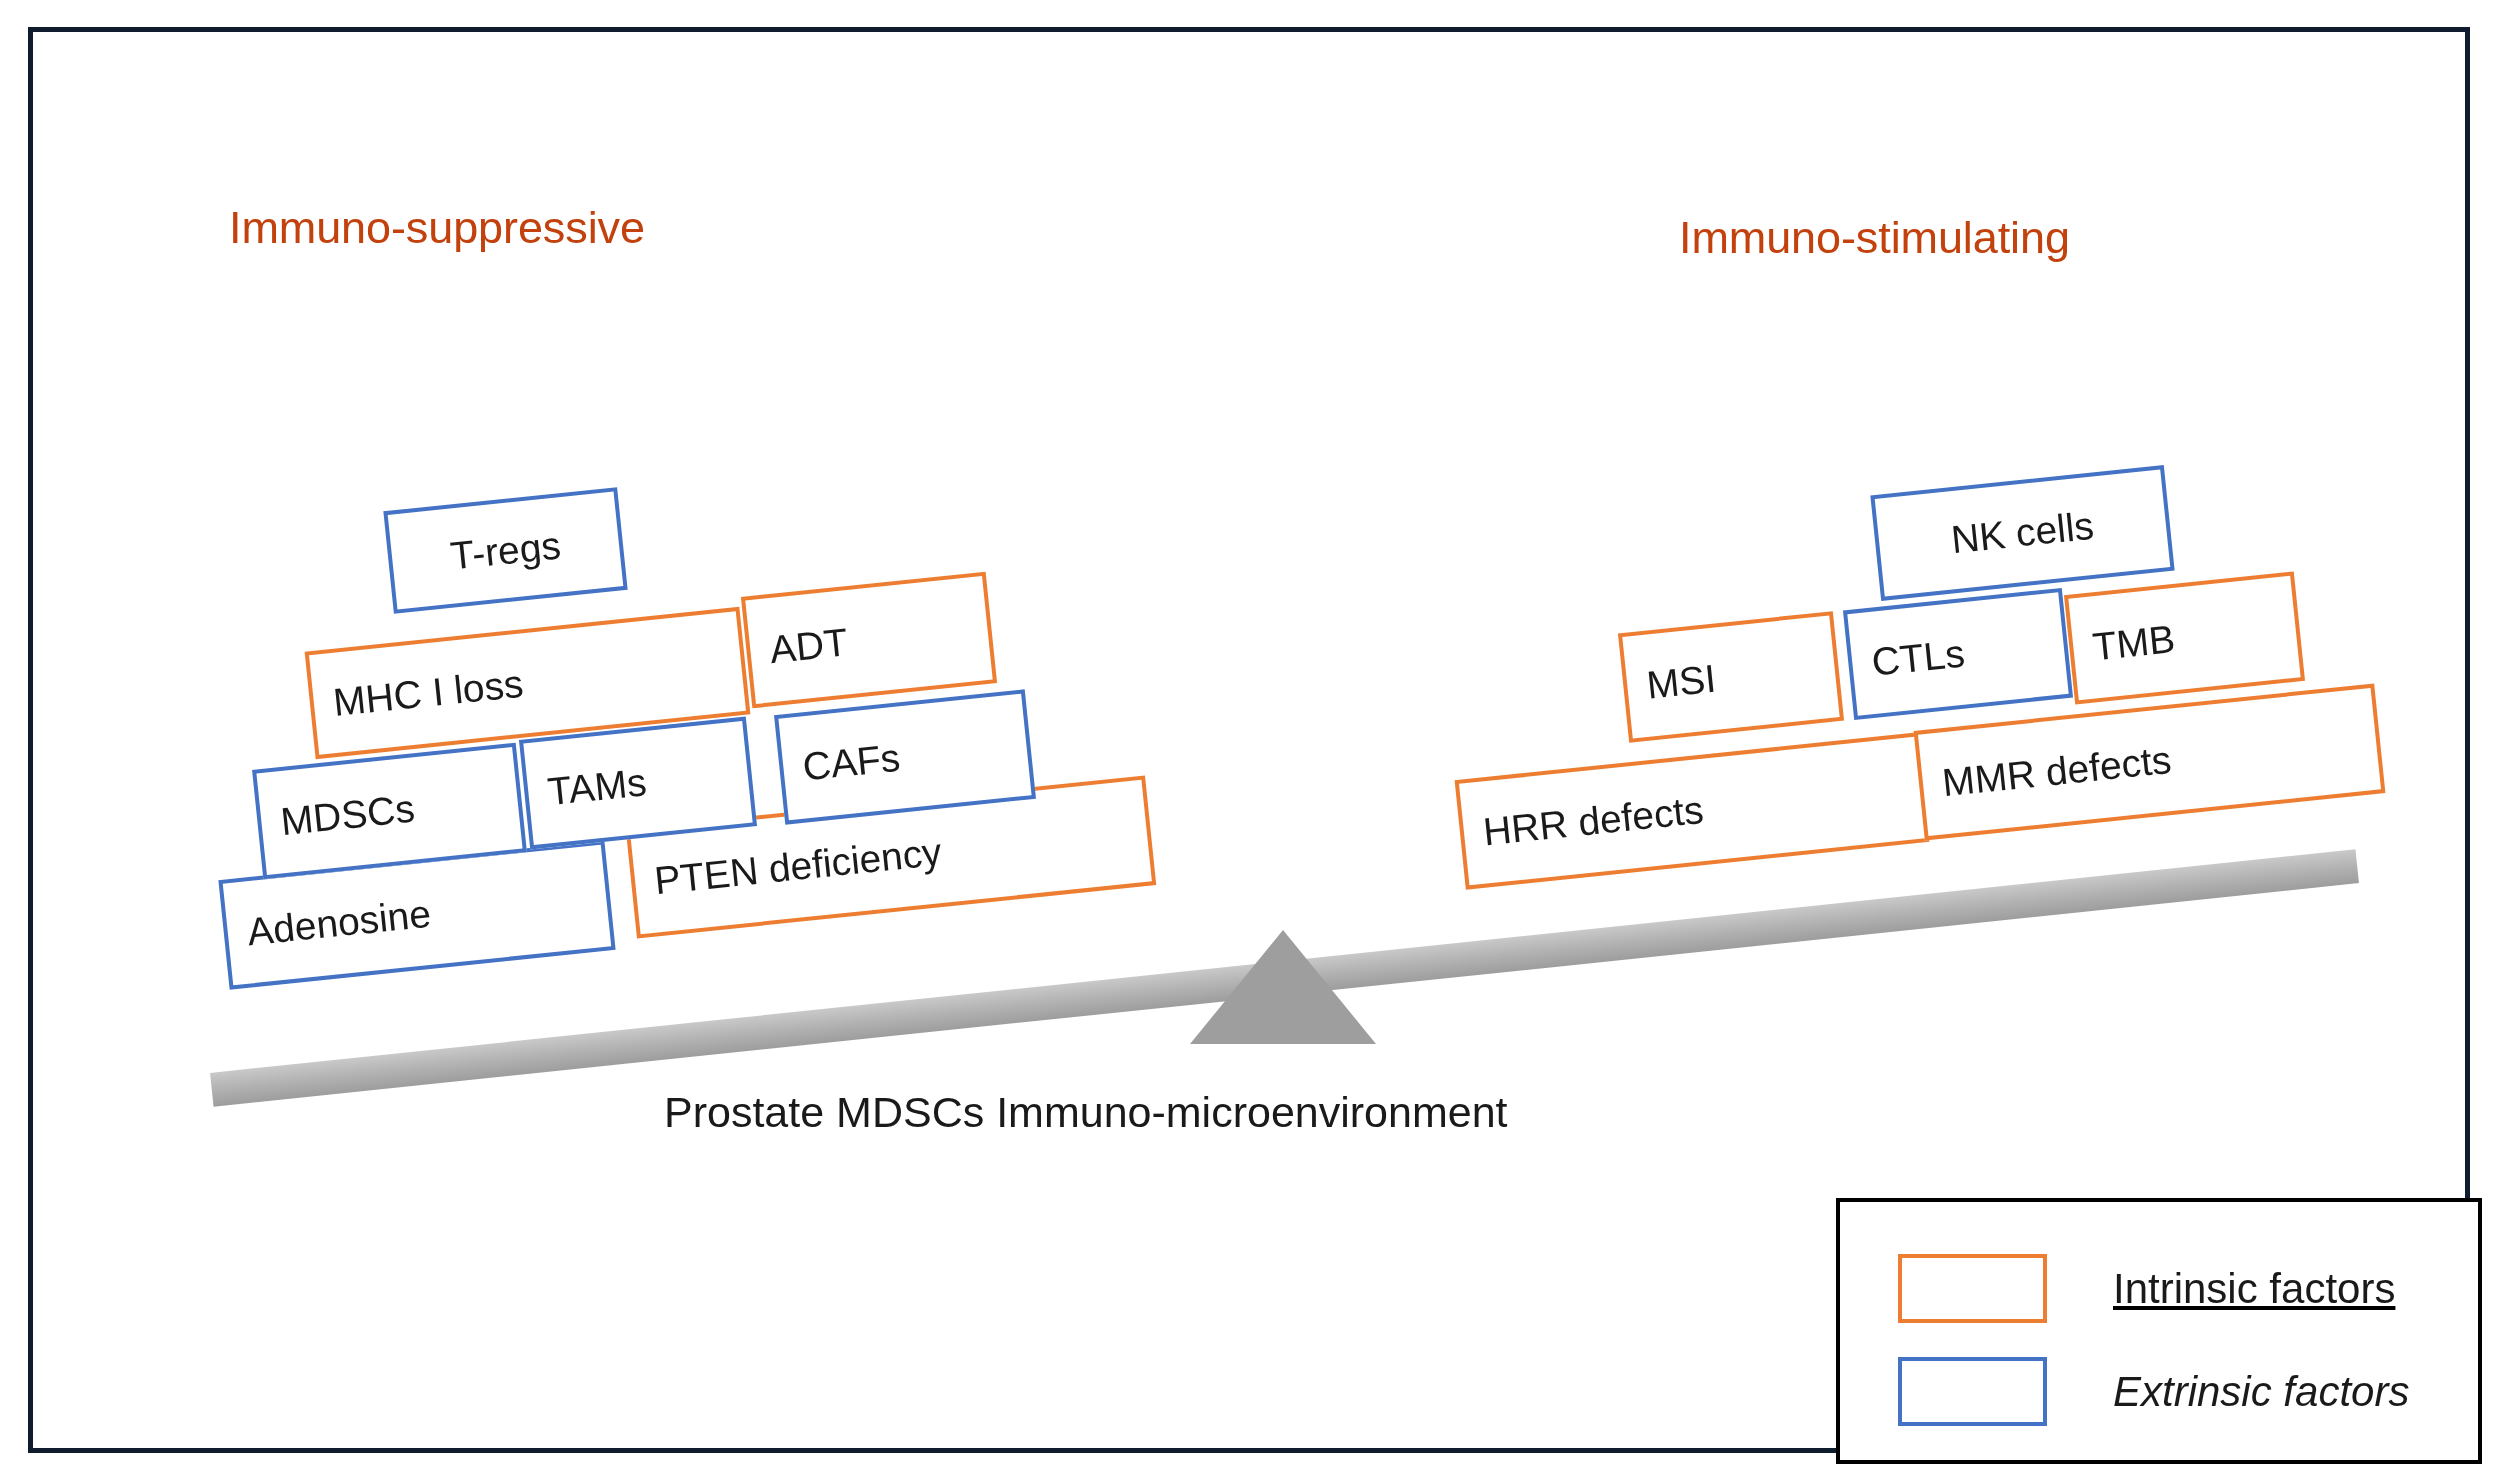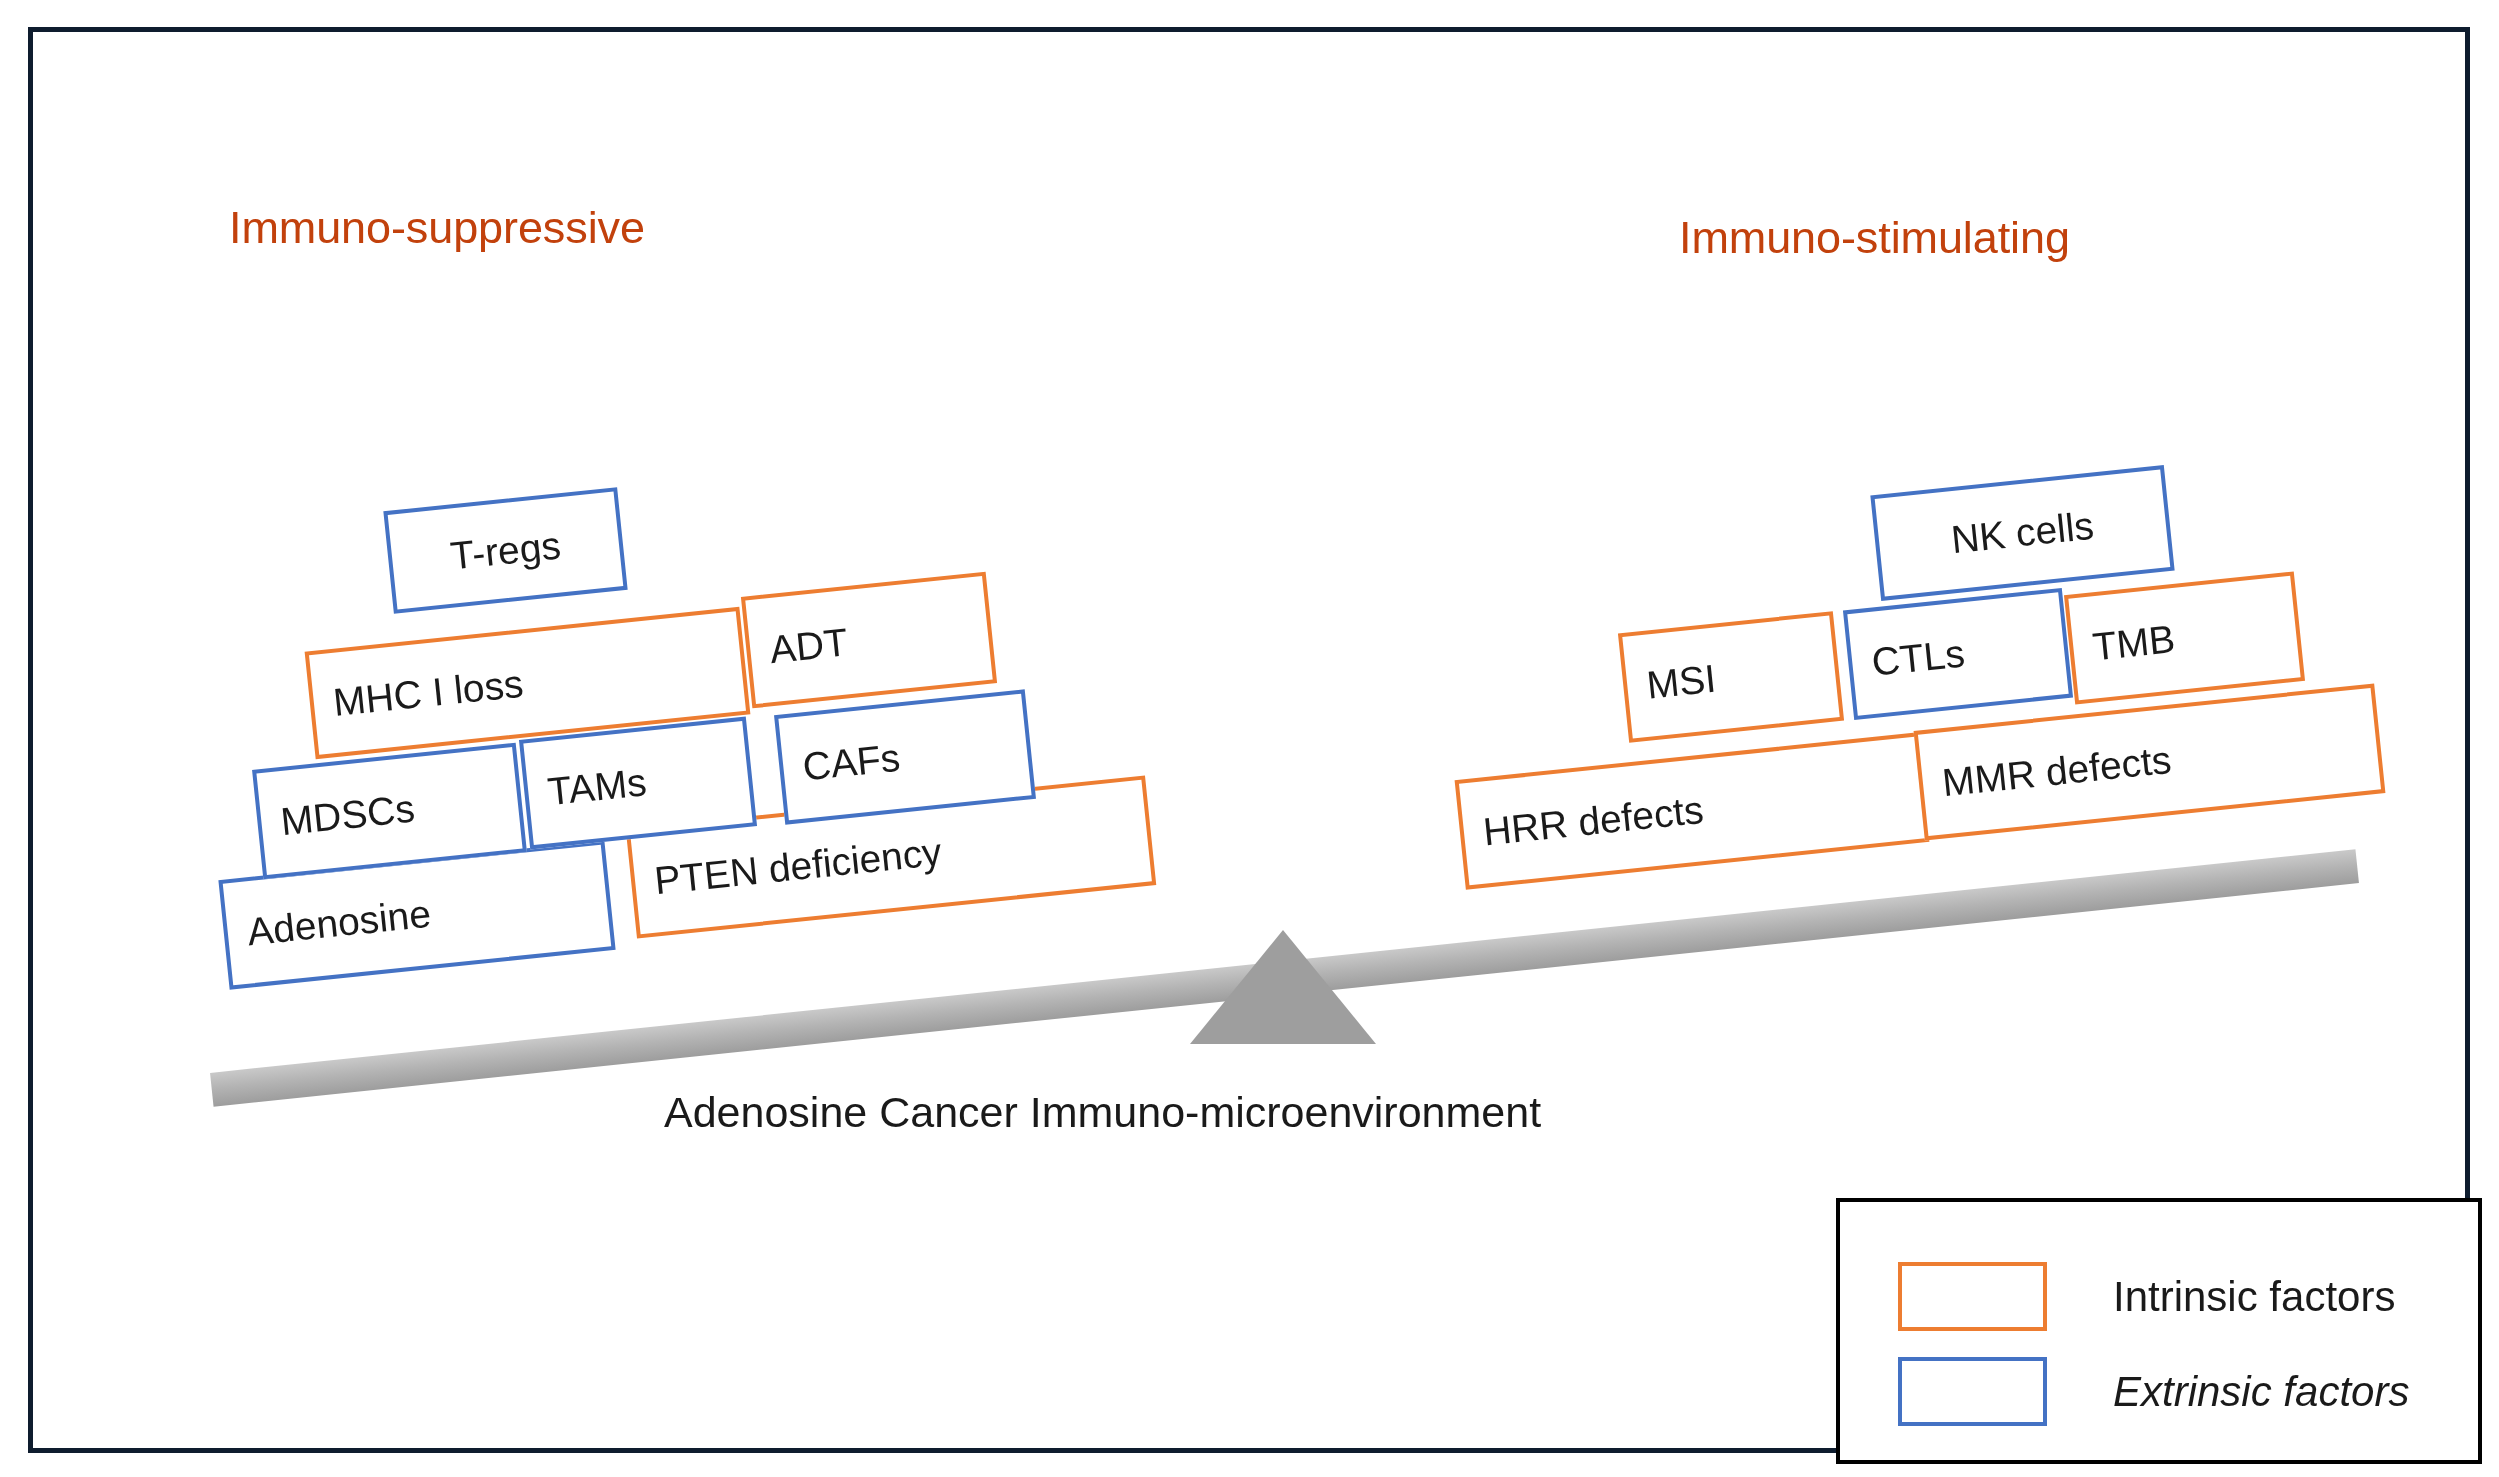--- a/index.html
+++ b/index.html
@@ -125,21 +125,21 @@
     border: 4.5px solid #000000;
     background: #ffffff;
     box-sizing: border-box;
   }
   .legend-row {
     position: absolute;
     display: flex;
     align-items: center;
     left: 58px;
   }
-  #legend-row-intrinsic { top: 60px; }
+  #legend-row-intrinsic { top: 52px; text-decoration: underline; }
   #legend-row-extrinsic { top: 155px; font-style: italic; }
   .legend-swatch {
     width: 149px;
     height: 69px;
     background: #ffffff;
     border-width: 4.5px;
     border-style: solid;
     box-sizing: border-box;
     flex: 0 0 auto;
   }
@@ -212,21 +212,21 @@
     </div>
 
     <div class="fbox intrinsic" id="box-hrr">
       <span class="fbox-label">HRR defects</span>
     </div>
 
     <div class="fbox intrinsic" id="box-mmr">
       <span class="fbox-label">MMR defects</span>
     </div>
 
-    <div id="caption">Adenosine Cancer Immuno-microenvironment</div>
+    <div id="caption">Prostate MDSCs Immuno-microenvironment</div>
 
     <div id="legend">
       <div class="legend-row" id="legend-row-intrinsic">
         <span class="legend-swatch intrinsic"></span>
         <span class="legend-text">Intrinsic factors</span>
       </div>
       <div class="legend-row" id="legend-row-extrinsic">
         <span class="legend-swatch extrinsic"></span>
         <span class="legend-text">Extrinsic factors</span>
       </div>

